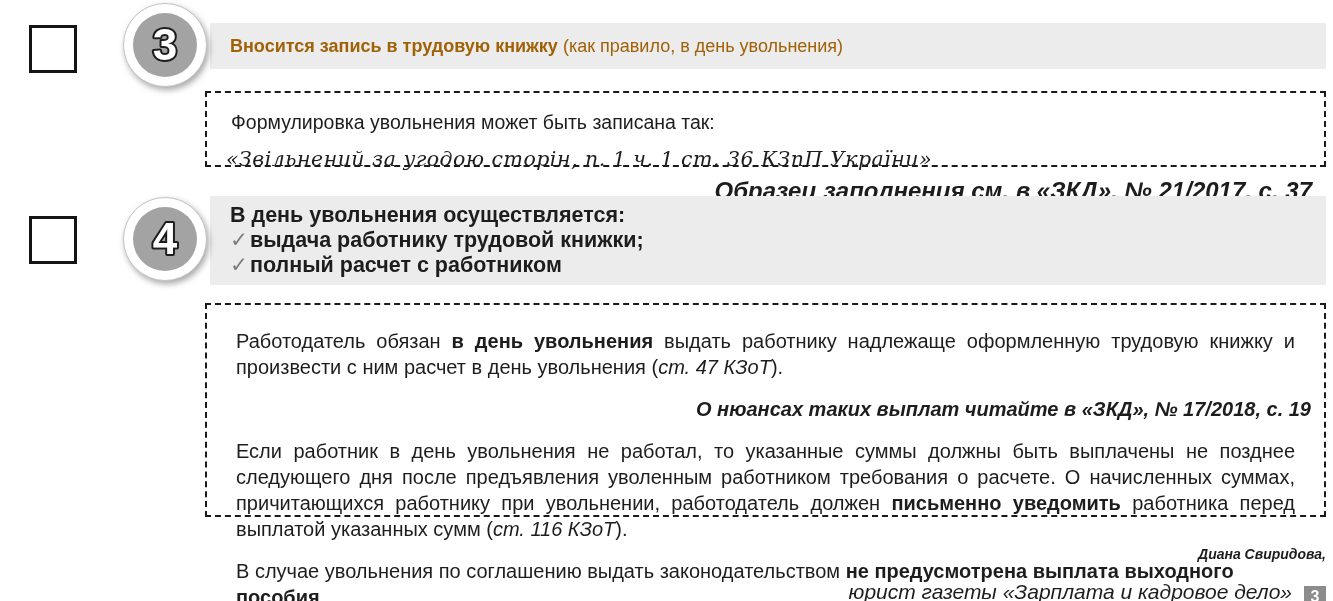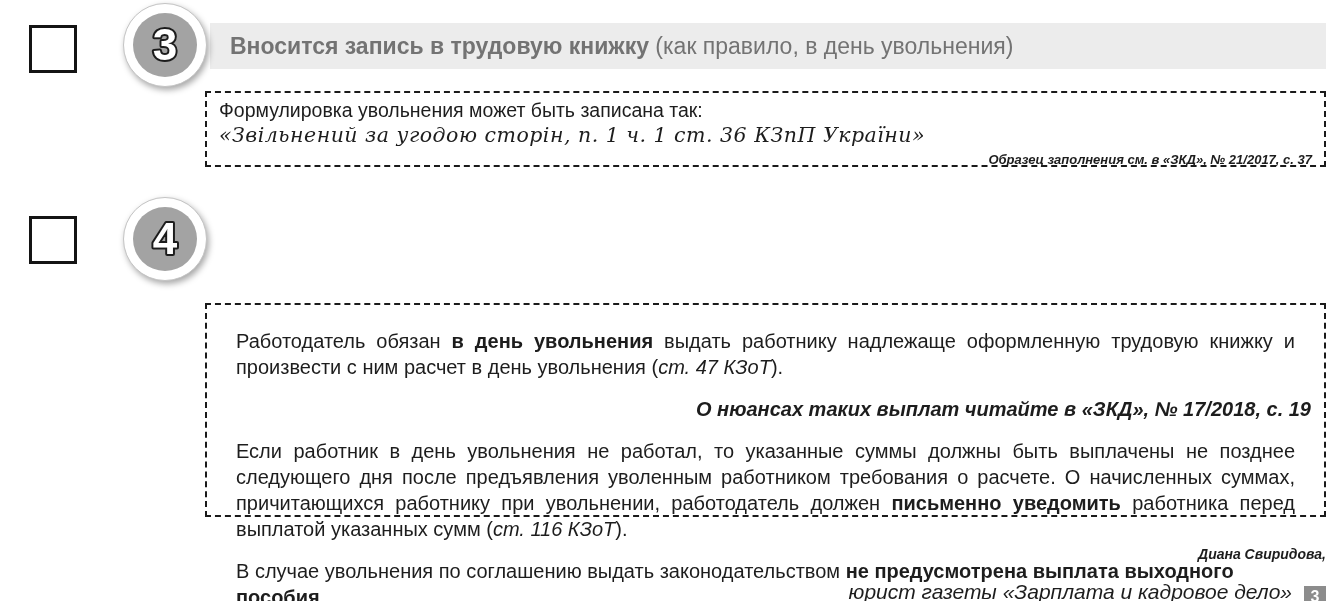--- a/index.html
+++ b/index.html
@@ -11,21 +11,21 @@
   .checkbox{
     position:absolute;left:29px;width:42px;height:42px;
     border:3px solid #141414;background:#fff;
   }
   .bar{
     position:absolute;left:210px;width:1116px;background:#ececec;
   }
   .bar1{top:23px;height:46px;}
   .bar2{top:196px;height:89px;}
   .bar-line{
-    padding-left:20px;font-size:23px;font-weight:bold;color:#737373;
+    padding-left:20px;font-size:18px;font-weight:bold;color:#a16207;
   }
   .bar1 .bar-line{line-height:46px;}
   .bar-tail{font-weight:normal;}
   .bar2 .bar-inner{padding:7px 0 0 20px;line-height:25px;font-size:21.5px;font-weight:bold;}
   .bullet-row .chk{color:#7d7d7d;font-weight:normal;display:inline-block;width:20px;}
   .num-circle{
     position:absolute;left:123px;width:82px;height:82px;border-radius:50%;
     background:#fff;border:1px solid #c4c4c4;
     box-shadow:2px 3px 6px rgba(0,0,0,0.35);
   }
@@ -39,27 +39,27 @@
   .num-circle text{
     font-family:"Liberation Sans","DejaVu Sans",sans-serif;
     font-weight:bold;font-size:44px;fill:#ffffff;
     stroke:#1c1c1c;stroke-width:4px;paint-order:stroke;stroke-linejoin:round;
   }
   .dashed-box{
     position:absolute;left:205px;width:1121px;box-sizing:border-box;
     border:2px dashed #1a1a1a;background:#fff;
   }
   .note-box{top:91px;height:76px;padding:5px 12px 0 12px;}
-  .note-intro{font-size:19.5px;line-height:24px;margin:0;}
+  .note-intro{font-size:19.5px;line-height:24px;margin:12px;}
   .note-sample{
     font-family:"DejaVu Serif","Liberation Serif",serif;font-style:italic;
-    font-size:20.5px;line-height:26px;letter-spacing:0.5px;margin:0;
+    font-size:20.5px;line-height:26px;letter-spacing:0.5px;margin:7px;
   }
   .ref-line{
-    font-size:13px;font-weight:bold;font-style:italic;text-align:right;margin:0;
+    font-size:24px;font-weight:bold;font-style:italic;text-align:right;margin:0;
     line-height:24px;
   }
   .detail-box{top:303px;height:214px;padding:7px 13px 0 13px;}
   .detail-box p{margin:16px;font-size:20px;line-height:26px;}
   .just{text-align:justify;}
   .detail-ref{margin:0 0 10px 0 !important;}
   .st-italic{font-style:italic;}
   .signature{
     position:absolute;right:7px;top:541px;text-align:right;line-height:26px;
   }
@@ -90,20 +90,27 @@
   </div>
 
   <div class="dashed-box note-box">
     <p class="note-intro">Формулировка увольнения может быть записана так:</p>
     <p class="note-sample">«Звільнений за угодою сторін, п. 1 ч. 1 ст. 36 КЗпП України»</p>
     <p class="ref-line">Образец заполнения см. в «ЗКД», № 21/2017, с. 37</p>
   </div>
 
   <div class="checkbox" style="top:216px"></div>
 
+  <div class="bar bar2">
+    <div class="bar-inner">
+      <div>В день увольнения осуществляется:</div>
+      <div class="bullet-row"><span class="chk">✓</span><span>выдача работнику трудовой книжки;</span></div>
+      <div class="bullet-row"><span class="chk">✓</span><span>полный расчет с работником</span></div>
+    </div>
+  </div>
 
   <div class="num-circle nc2">
     <div class="inner"></div>
     <svg width="64" height="64" viewBox="0 0 64 64">
       <text x="32" y="47" text-anchor="middle">4</text>
     </svg>
   </div>
 
   <div class="dashed-box detail-box">
     <p class="just"><span>Работодатель обязан </span><b>в день увольнения</b><span> выдать работнику надлежаще оформленную трудовую книжку и произвести с ним расчет в день увольнения (</span><span class="st-italic">ст. 47 КЗоТ</span><span>).</span></p>

